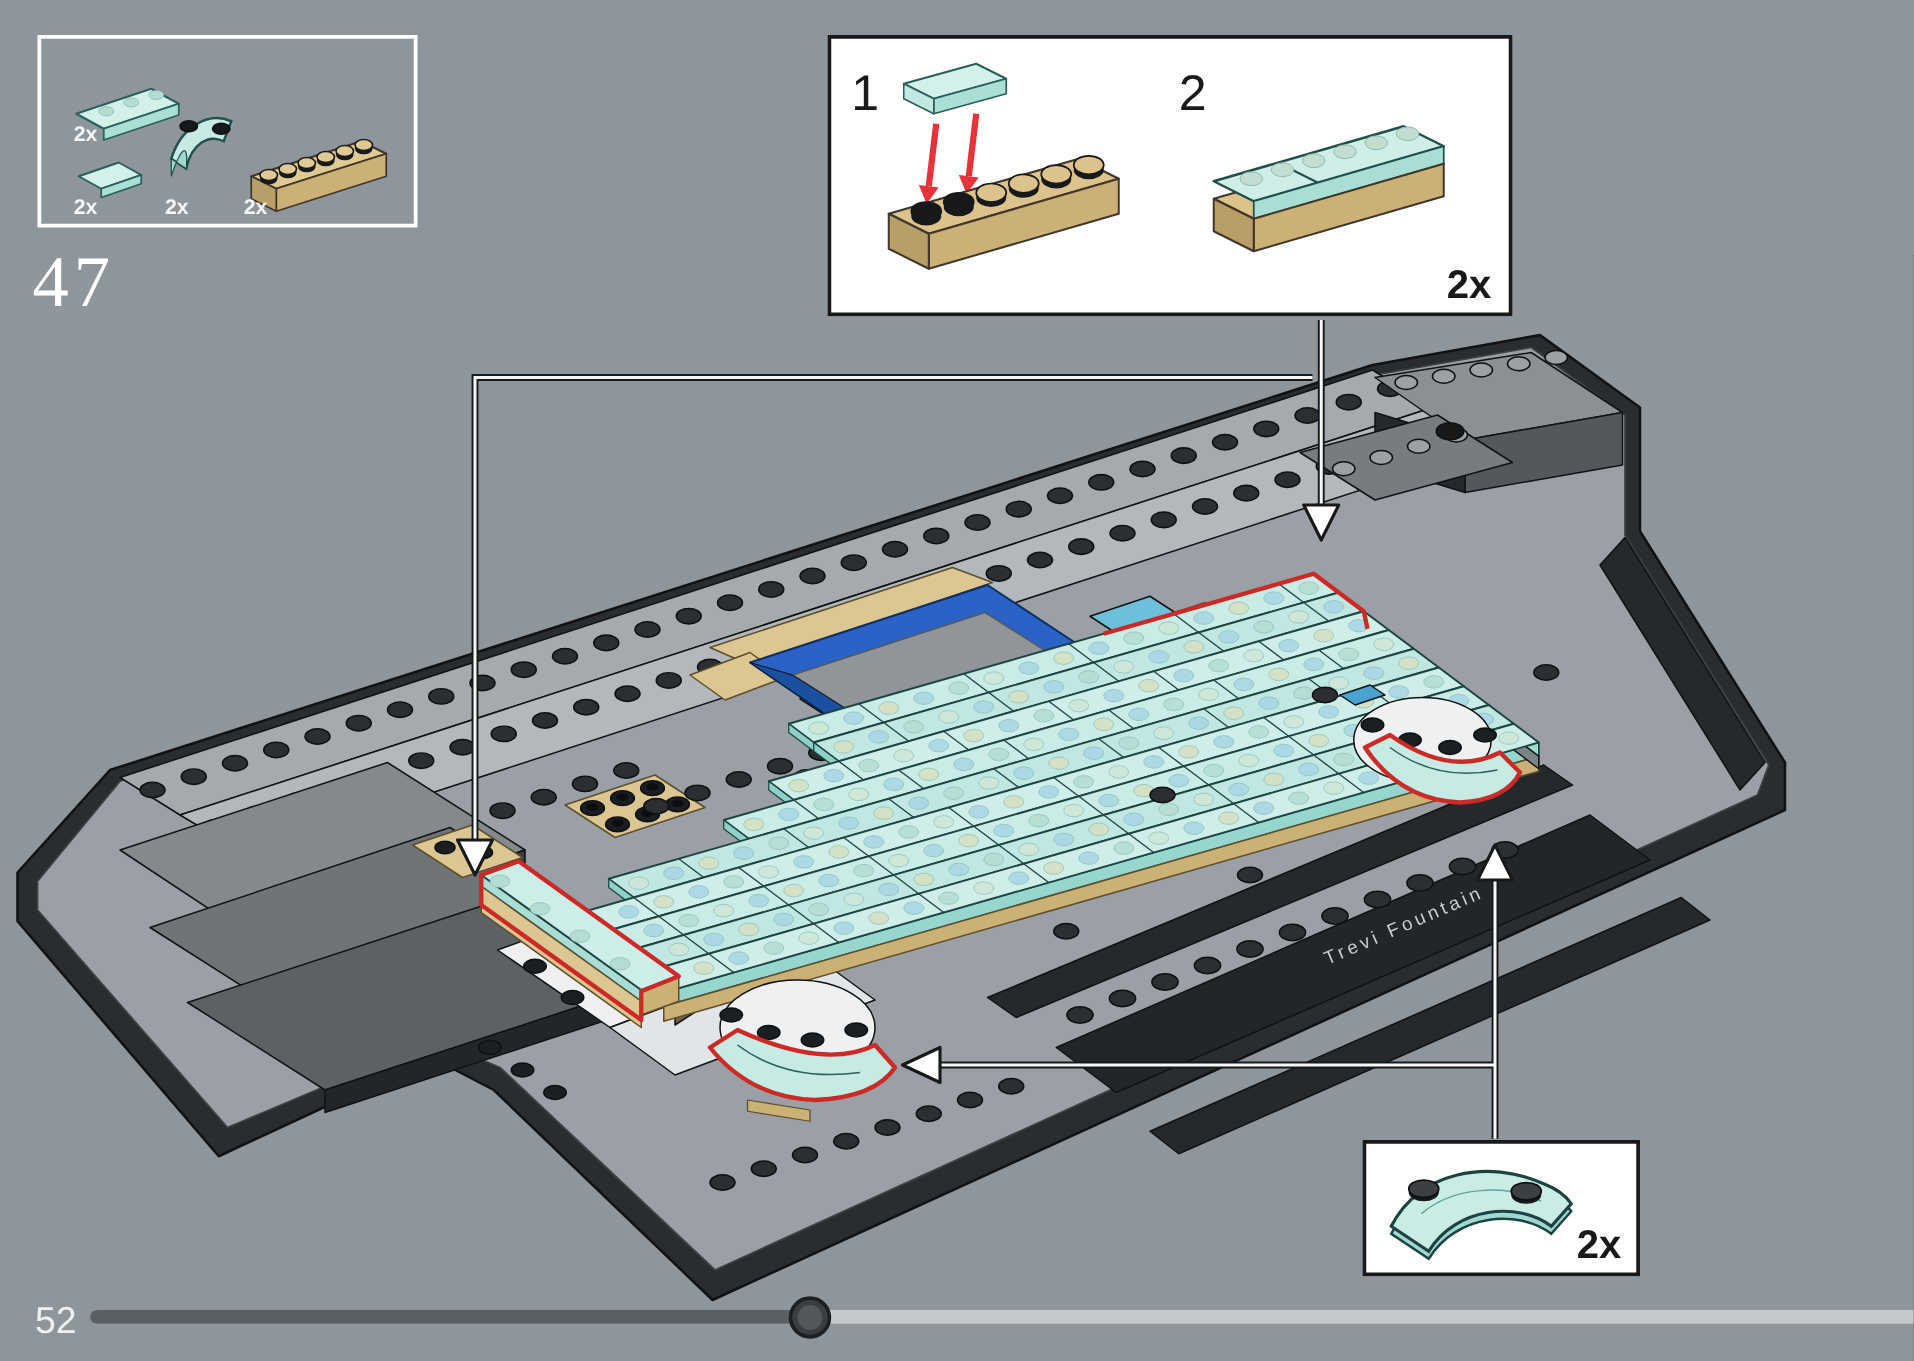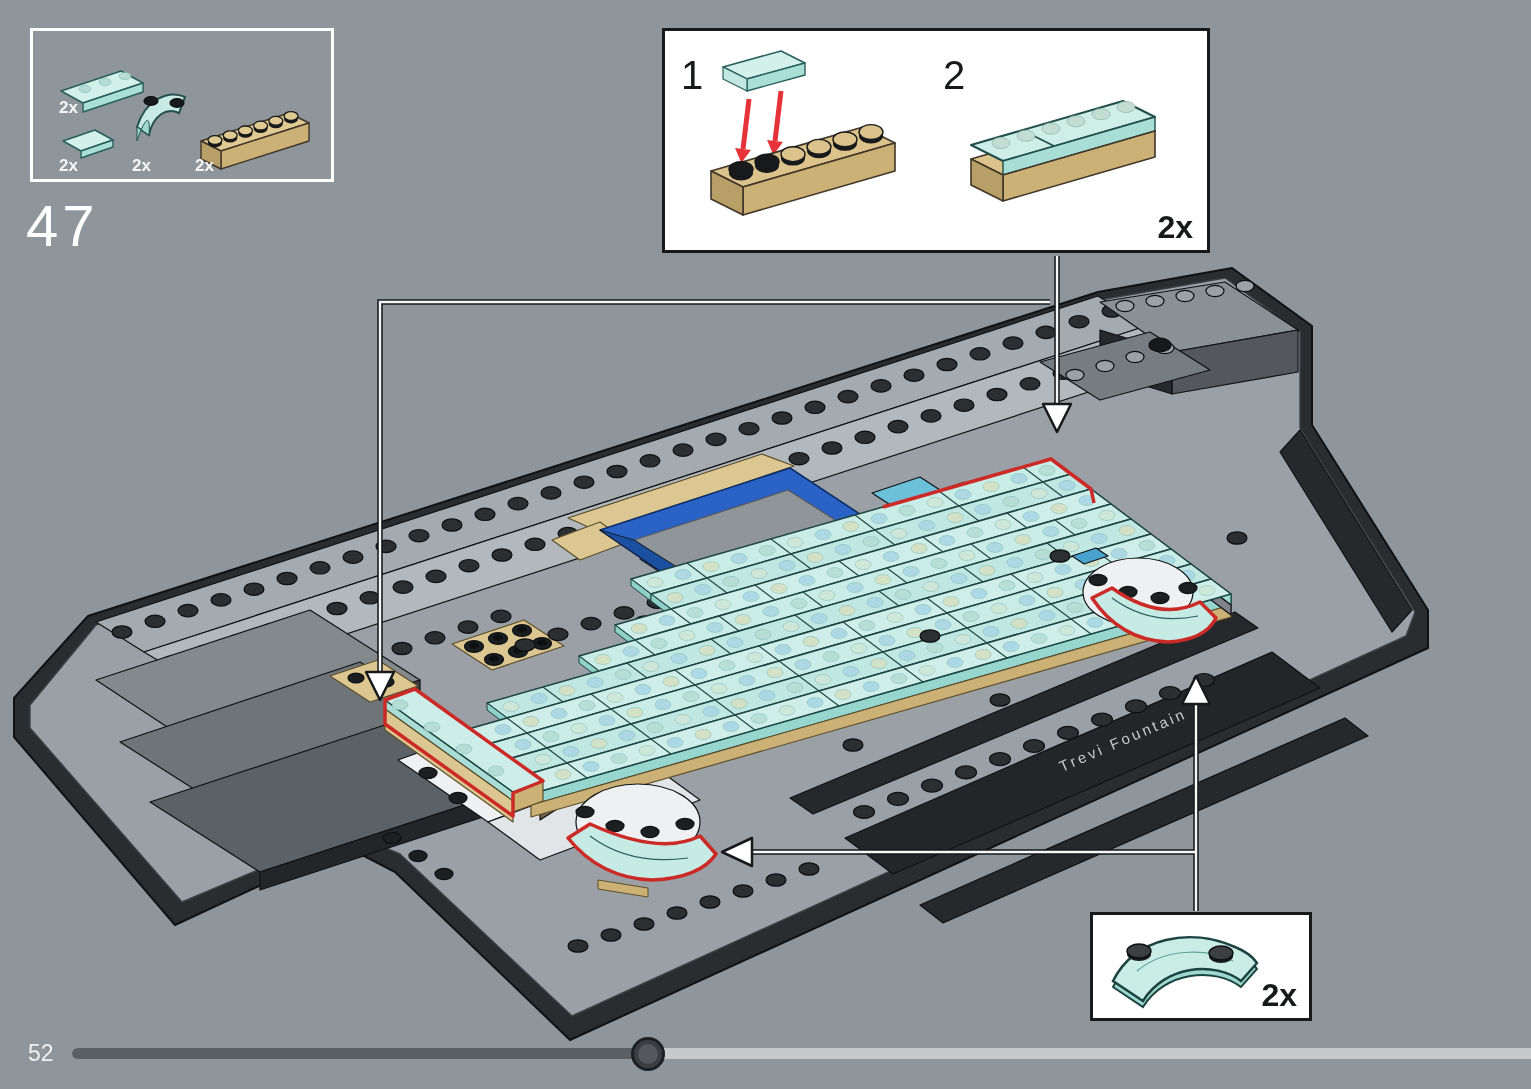--- a/index.html
+++ b/index.html
@@ -7,35 +7,35 @@
          background:var(--bg,#8f969b);font-family:"Liberation Sans",sans-serif;}
   .stage svg{position:absolute;left:0;top:0;}
   
   .parts-box{position:absolute;left:30px;top:28px;width:298px;height:148px;
              border:3px solid #ffffff;}
   .parts-box .qty{position:absolute;color:#f4f6f7;font-size:17px;font-weight:700;}
   .qty-1{left:26px;top:67px;} .qty-2{left:26px;top:125px;}
   .qty-3{left:99px;top:125px;} .qty-4{left:162px;top:125px;}
   
   .step-number{position:absolute;left:26px;top:192px;color:#ffffff;
-               font-size:58px;font-weight:400;letter-spacing:4px;}
+               font-size:58px;font-weight:400;letter-spacing:4px;font-family:Liberation Serif, serif;}
   
   .step-inset{position:absolute;left:662px;top:28px;width:542px;height:219px;
               background:#ffffff;border:3px solid #17191b;}
   .step-inset .sub-label{position:absolute;color:#17191b;font-size:40px;font-weight:400;}
   .sub-label-1{left:16px;top:22px;} .sub-label-2{left:278px;top:22px;}
   .step-inset .qty{position:absolute;right:14px;bottom:4px;color:#17191b;
                    font-size:32px;font-weight:700;}
   
   .part-callout{position:absolute;left:1090px;top:912px;width:216px;height:103px;
                 background:#ffffff;border:3px solid #17191b;}
   .part-callout .qty{position:absolute;right:12px;bottom:4px;color:#17191b;
                      font-size:32px;font-weight:700;}
   
-  .page-number{position:absolute;left:28px;top:1040px;color:#eef0f1;font-size:23px;}
+  .page-number{position:absolute;left:28px;top:1040px;color:#eef0f1;font-size:30px;}
   .progress-track{position:absolute;left:72px;top:1048px;width:1459px;height:11px;
                   background:#c5c9cc;border-radius:6px 0 0 6px;}
   .progress-fill{position:absolute;left:0;top:0;height:11px;background:#5a5f63;
                  border-radius:6px;}
   .progress-handle{position:absolute;left:631px;top:1037px;width:34px;height:34px;
                    border-radius:50%;background:#54585c;border:3px solid #1d2022;
                    box-shadow:inset 0 0 0 4px #3a3e41;box-sizing:border-box;}
   .mini-svg{position:absolute;left:0;top:0;}
 </style>
 </head>

